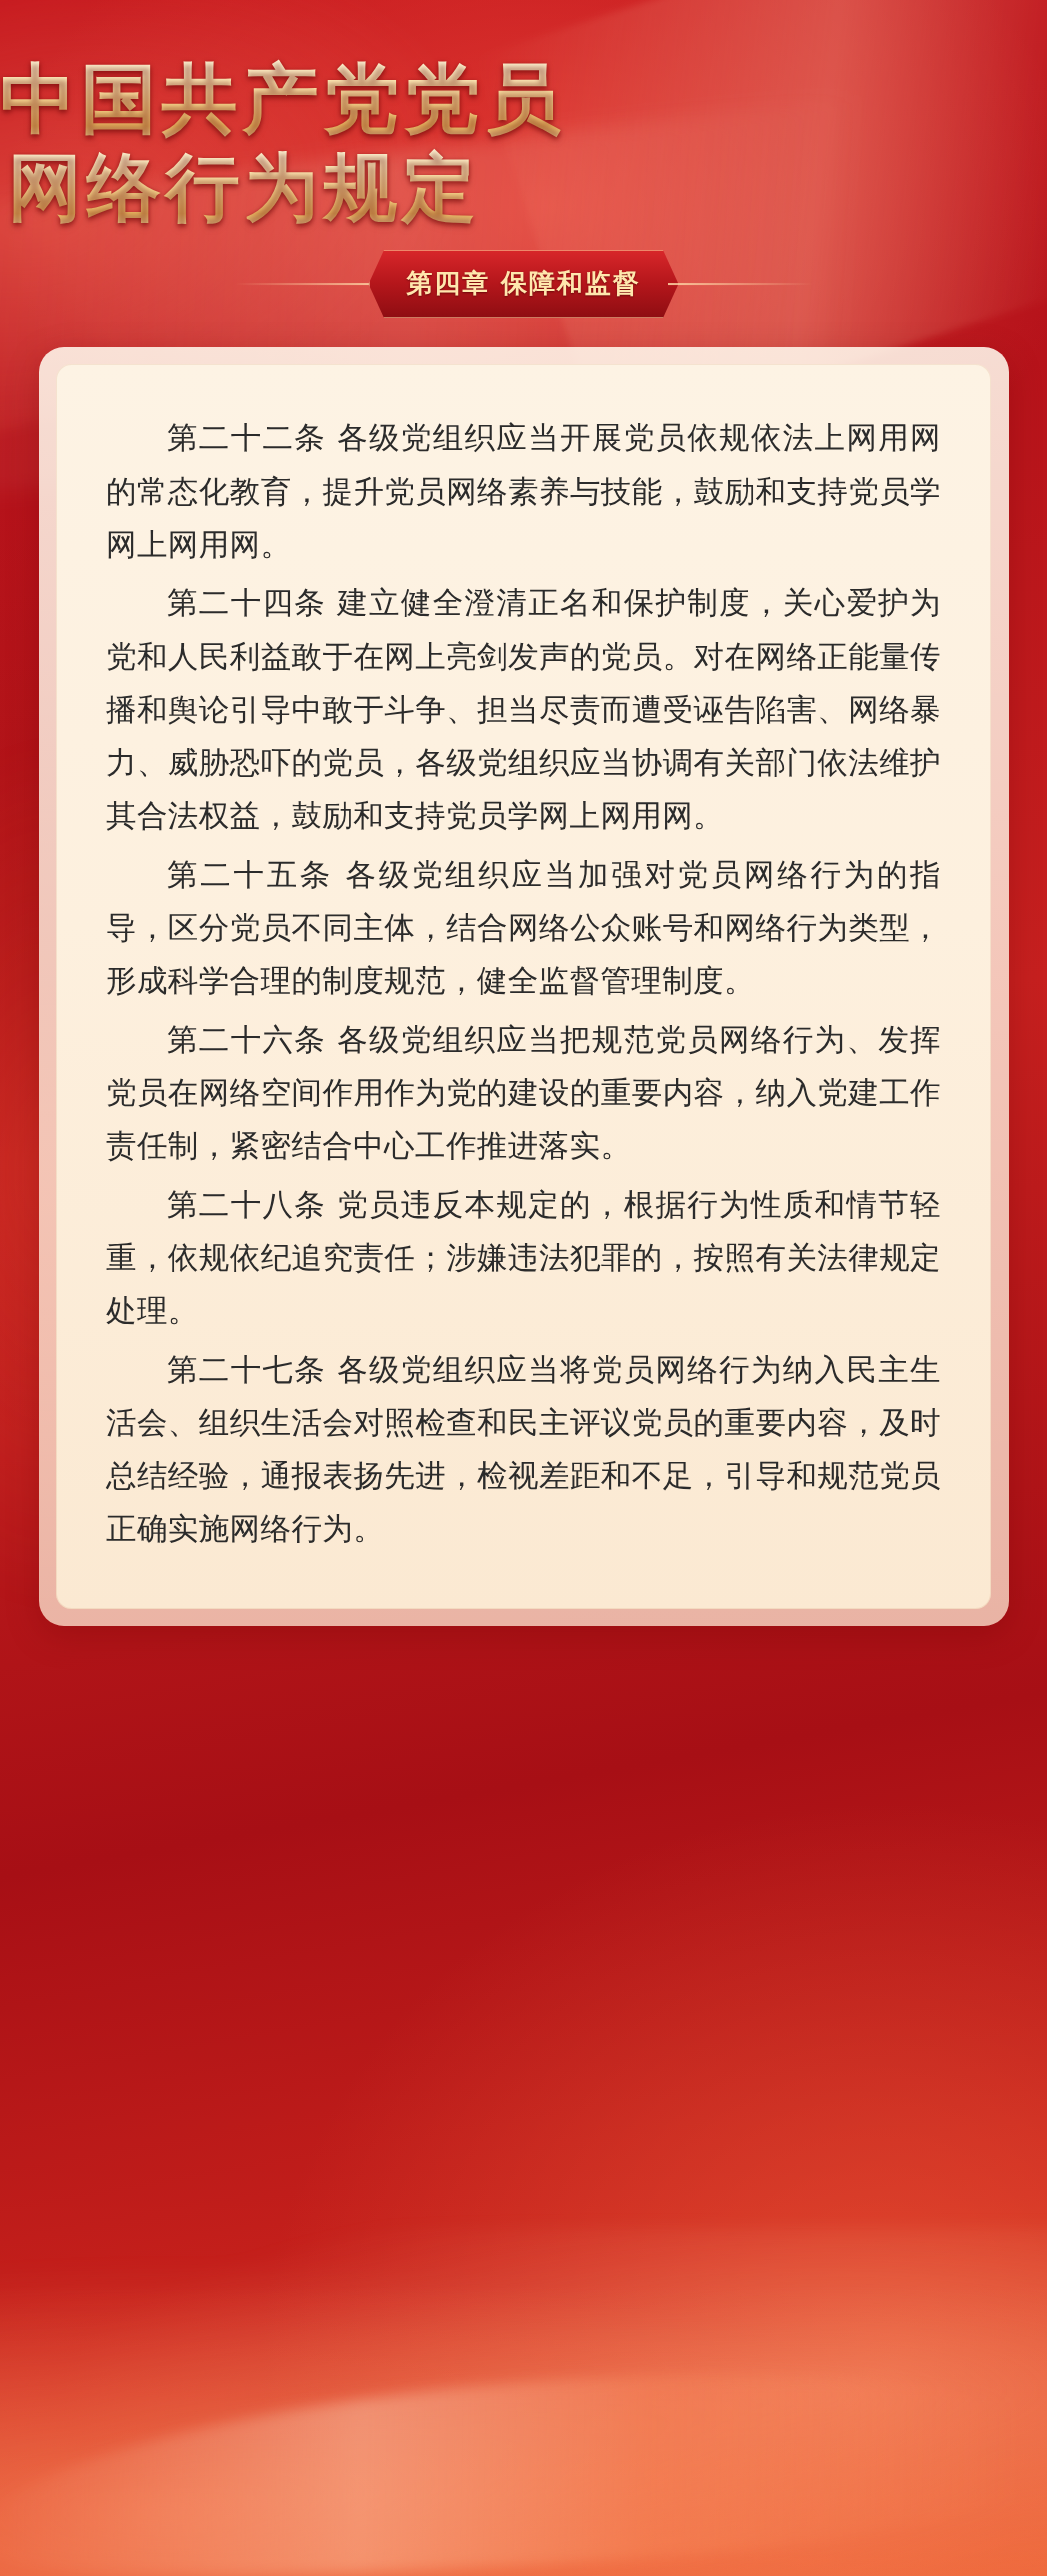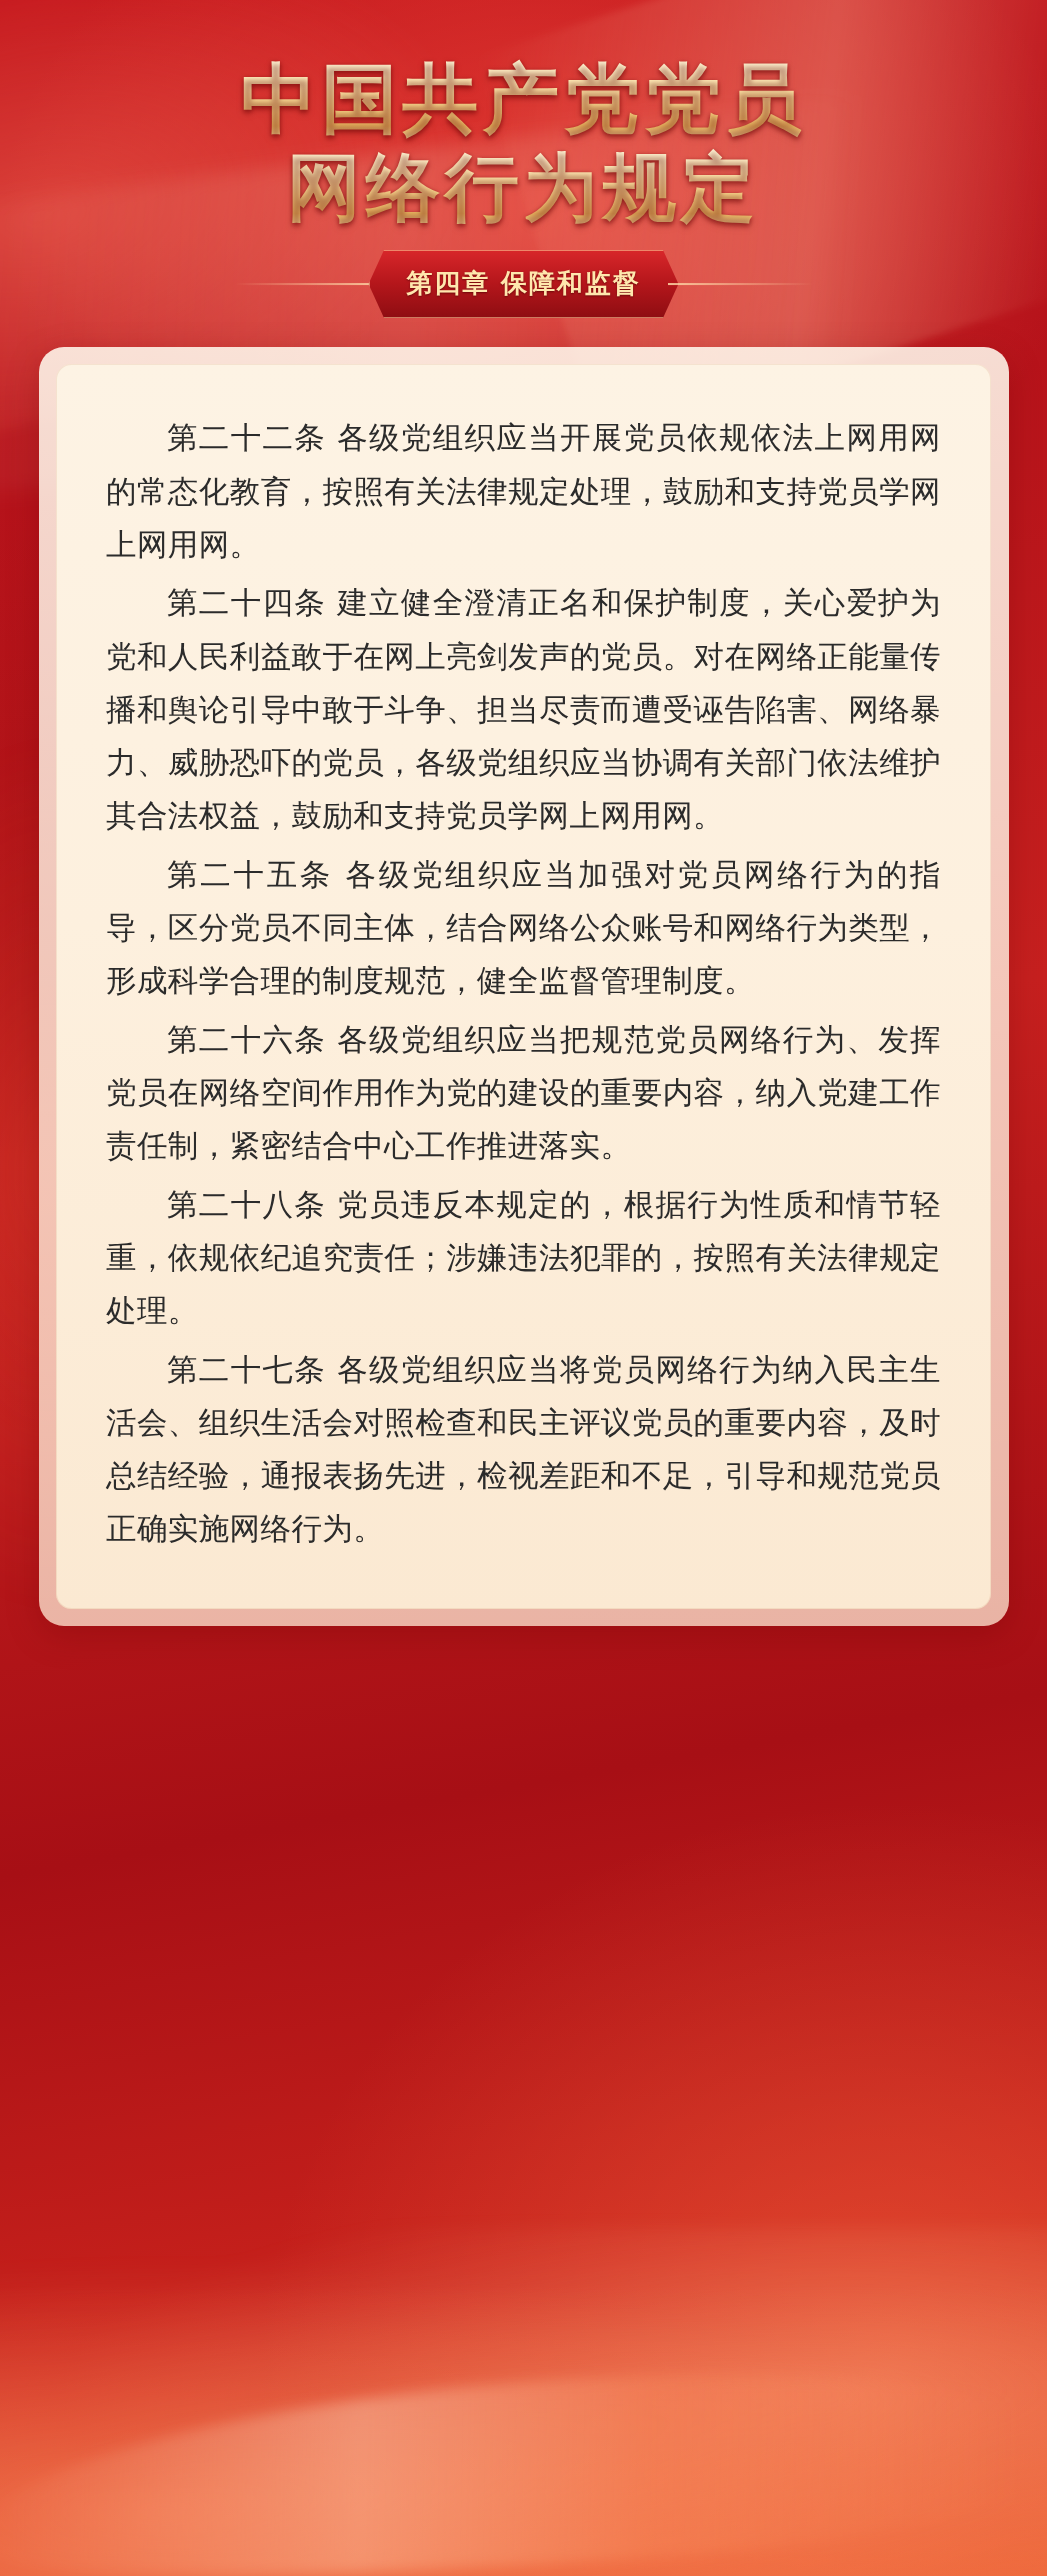--- a/index.html
+++ b/index.html
@@ -74,41 +74,41 @@
     width: 407px; height: 873px;
     background: radial-gradient(ellipse at center, rgba(255,90,60,0.30), rgba(255,90,60,0) 70%);
     filter: blur(11.6px);
     pointer-events: none;
   }
 
   
   .header {
     position: relative;
     padding-top: 54px;
-    text-align: center;
     z-index: 4;
   }
   .title-block {
     line-height: 1.18;
   }
   .title-line {
     font-family: "DejaVu Serif", "Liberation Serif", serif;
     font-weight: bold;
     font-size: 76px;
     letter-spacing: 4.8px;
     background: linear-gradient(180deg, #fff6dd 0%, #ffe9b4 30%, #f6cf84 58%, #e8b45f 80%, #fbe3ac 100%);
     -webkit-background-clip: text;
     background-clip: text;
     color: transparent;
     -webkit-text-fill-color: transparent;
     text-shadow: 0 2.9px 5.8px rgba(90,0,0,0.35);
     filter: drop-shadow(0 1.9px 1.9px rgba(120,10,10,0.5));
   }
   .title-line.second {
     font-size: 74px;
+    padding-left: 8px;
   }
 
   .chapter-bar {
     margin: 25px auto 0;
     width: 543px;
     height: 56px;
     position: relative;
     display: flex;
     align-items: center;
     justify-content: center;
@@ -211,21 +211,21 @@
     <div class="chapter-bar">
       <div class="chapter-plate">
         <span class="chapter-text">第四章 保障和监督</span>
       </div>
     </div>
   </div>
 
   <div class="card-wrap">
     <div class="card-outer">
       <div class="card-inner">
-        <p class="para">第二十二条  各级党组织应当开展党员依规依法上网用网的常态化教育，按照有关法律规定处理，鼓励和支持党员学网上网用网。</p>
+        <p class="para">第二十二条  各级党组织应当开展党员依规依法上网用网的常态化教育，提升党员网络素养与技能，鼓励和支持党员学网上网用网。</p>
         <p class="para">第二十四条  建立健全澄清正名和保护制度，关心爱护为党和人民利益敢于在网上亮剑发声的党员。对在网络正能量传播和舆论引导中敢于斗争、担当尽责而遭受诬告陷害、网络暴力、威胁恐吓的党员，各级党组织应当协调有关部门依法维护其合法权益，鼓励和支持党员学网上网用网。</p>
         <p class="para">第二十五条  各级党组织应当加强对党员网络行为的指导，区分党员不同主体，结合网络公众账号和网络行为类型，形成科学合理的制度规范，健全监督管理制度。</p>
         <p class="para">第二十六条  各级党组织应当把规范党员网络行为、发挥党员在网络空间作用作为党的建设的重要内容，纳入党建工作责任制，紧密结合中心工作推进落实。</p>
         <p class="para">第二十八条  党员违反本规定的，根据行为性质和情节轻重，依规依纪追究责任；涉嫌违法犯罪的，按照有关法律规定处理。</p>
         <p class="para">第二十七条  各级党组织应当将党员网络行为纳入民主生活会、组织生活会对照检查和民主评议党员的重要内容，及时总结经验，通报表扬先进，检视差距和不足，引导和规范党员正确实施网络行为。</p>
       </div>
     </div>
   </div>
 
   <div class="ribbon ribbon-bottom"></div>

